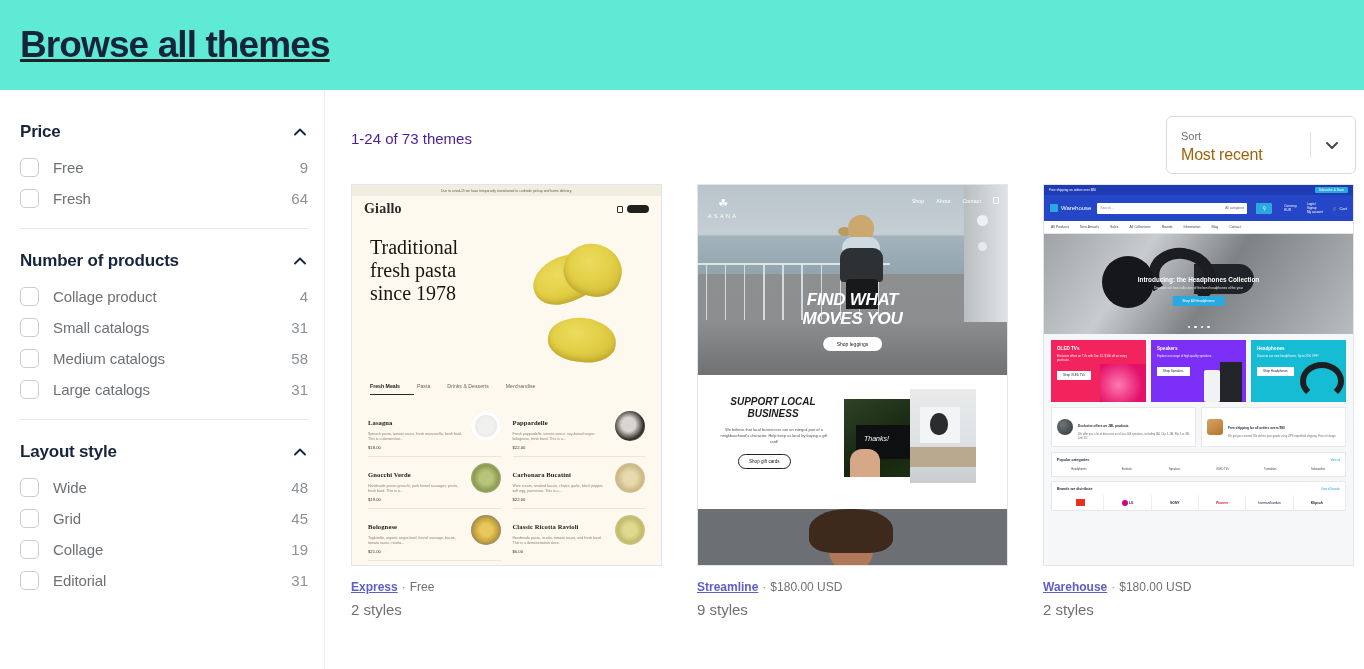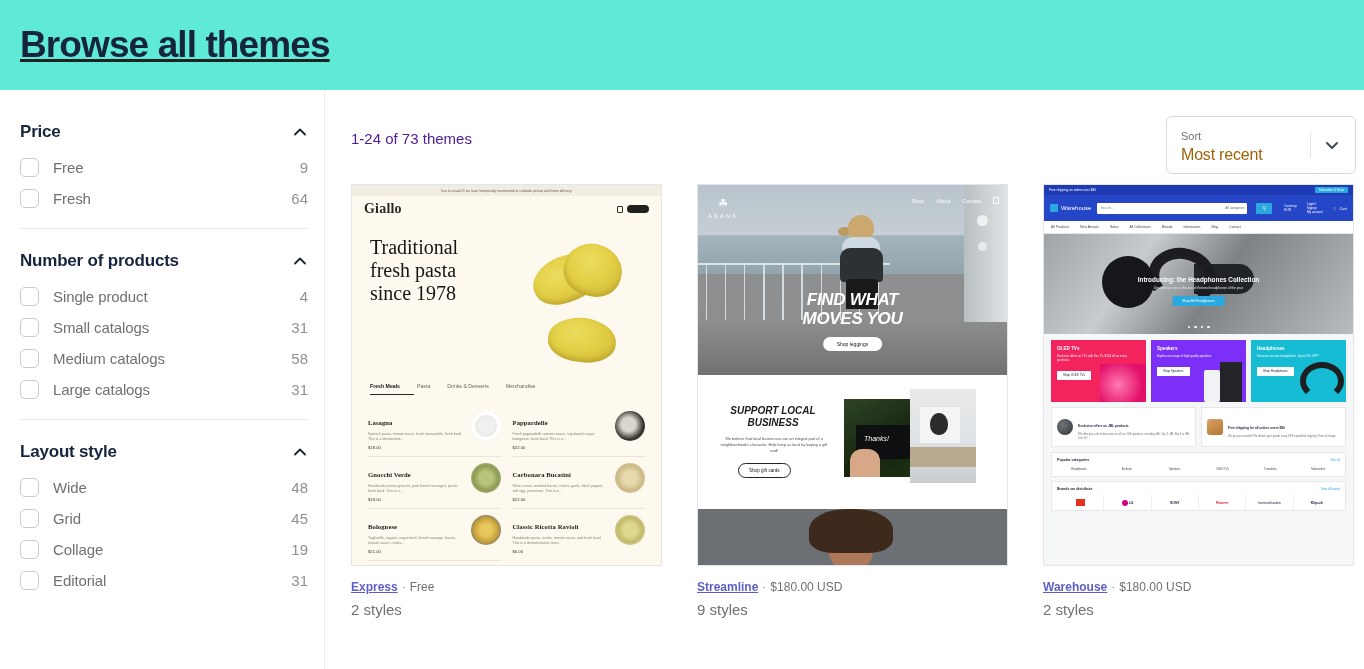--- a/index.html
+++ b/index.html
@@ -161,21 +161,21 @@
   .t2-hood{position:absolute;left:8px;top:22px;width:38px;height:16px;border-radius:14px 14px 6px 6px;background:#ced9e2;}
   .t2-jack{position:absolute;left:6px;top:33px;width:43px;height:34px;border-radius:10px 10px 4px 4px;background:#2e3134;}
   .t2-legs{position:absolute;left:12px;top:64px;width:32px;height:30px;background:#17191b;border-radius:4px 4px 0 0;}
   .t2-logo{position:absolute;left:10px;top:8px;color:#fff;text-align:center;}
   .t2-lotus{font-size:11px;line-height:11px;}
   .t2-brand{font-size:5.4px;letter-spacing:2.4px;margin-top:2px;}
   .t2-nav{position:absolute;right:8px;top:12px;display:flex;gap:12px;align-items:center;color:#fff;font-size:5.4px;}
   .t2-cart{width:6px;height:7px;border:.8px solid #fff;border-radius:1px;}
   .t2-h1{position:absolute;left:0;right:0;top:105px;text-align:center;color:#fff;font-style:italic;font-weight:700;font-size:17px;line-height:19px;letter-spacing:-.3px;}
   .t2-btn{position:absolute;left:50%;transform:translateX(-50%);top:152px;background:#fff;border-radius:11px;padding:4px 14px;font-size:5px;color:#202223;}
-  .t2-mid{height:134px;background:#fff;position:relative;padding:30px 0 0 14px;}
+  .t2-mid{height:134px;background:#fff;position:relative;padding:21px 0 0 14px;}
   .t2-h2{font-style:italic;font-weight:700;font-size:10px;line-height:12px;color:#1a1c1e;width:110px;text-align:center;margin-left:6px;}
   .t2-p{font-size:3.9px;line-height:6px;color:#4b4f54;width:112px;text-align:center;margin:7px 0 0 6px;}
   .t2-btn2{margin:9px 0 0 26px;border:1px solid #202223;border-radius:10px;padding:4px 10px;font-size:4.6px;display:inline-block;color:#202223;}
   .t2-img1{position:absolute;left:146px;top:24px;width:80px;height:78px;background:linear-gradient(150deg,#2e4426,#16240f 60%,#1d3315);}
   .t2-card{position:absolute;left:12px;top:26px;width:54px;height:34px;background:#0d0f10;border-radius:1px;}
   .t2-thanks{position:absolute;left:20px;top:36px;color:#fff;font-style:italic;font-size:7px;}
   .t2-hand{position:absolute;left:6px;bottom:0;width:30px;height:28px;background:#d6a888;border-radius:12px 12px 0 0;}
   .t2-img2{position:absolute;left:212px;top:14px;width:66px;height:94px;background:linear-gradient(to bottom,#e8eaec 0%,#dfe2e4 55%,#c9ccce 100%);}
   .t2-mural{position:absolute;left:222px;top:32px;width:40px;height:36px;background:#f3f4f5;}
   .t2-face{position:absolute;left:232px;top:38px;width:18px;height:22px;border-radius:50% 50% 45% 45%;background:#2a2c2e;}
@@ -282,21 +282,21 @@
       <div class="filter-head">
         <span class="filter-title">Number of products</span>
         <span class="chev">
           <svg width="16" height="16" viewBox="0 0 16 16">
               <path d="M3 10.5 L8 5.5 L13 10.5" fill="none" stroke="#17253c" stroke-width="1.8" stroke-linecap="round" stroke-linejoin="round"></path>
             </svg>
         </span>
       </div>
       <div class="filter-row">
         <span class="cb"></span>
-        <span class="filter-label">Single product</span>
+        <span class="filter-label">Collage product</span>
         <span class="filter-count">4</span>
       </div>
       <div class="filter-row">
         <span class="cb"></span>
         <span class="filter-label">Small catalogs</span>
         <span class="filter-count">31</span>
       </div>
       <div class="filter-row">
         <span class="cb"></span>
         <span class="filter-label">Medium catalogs</span>

